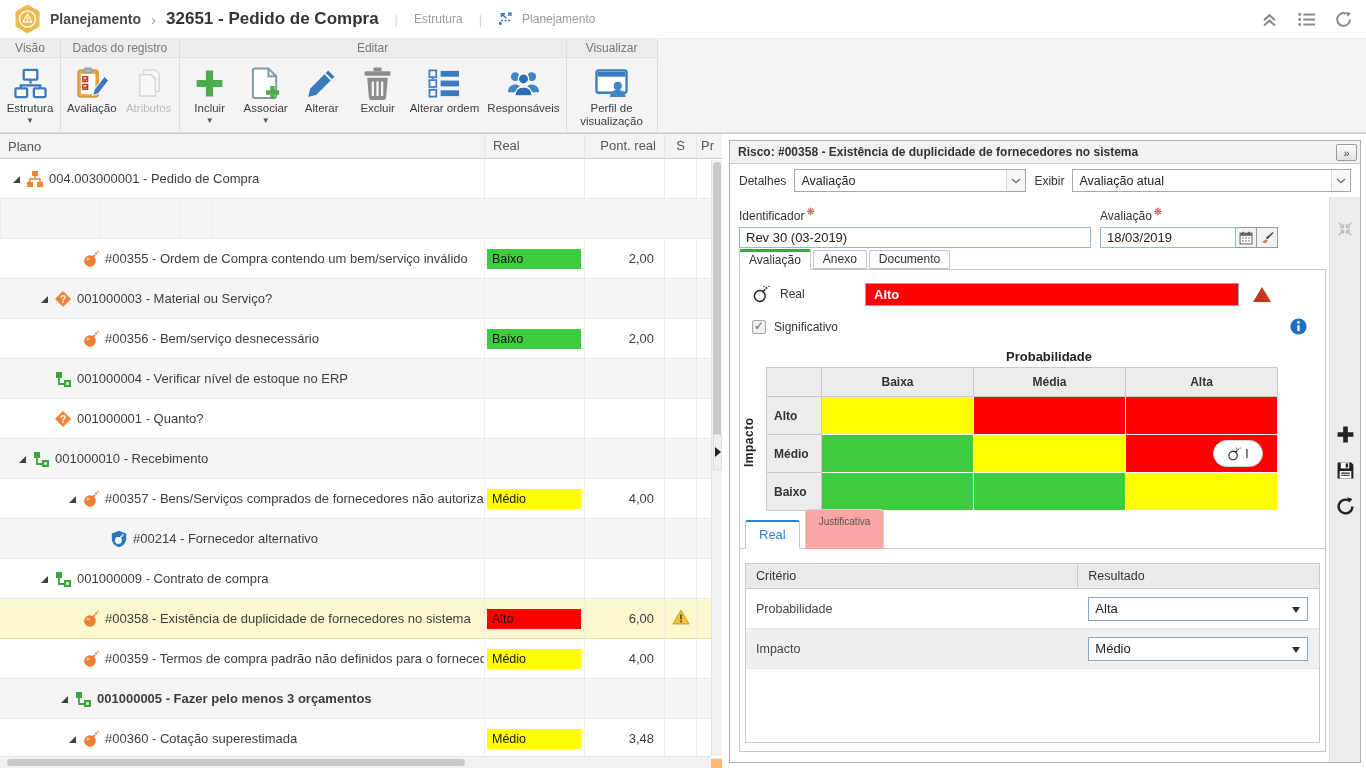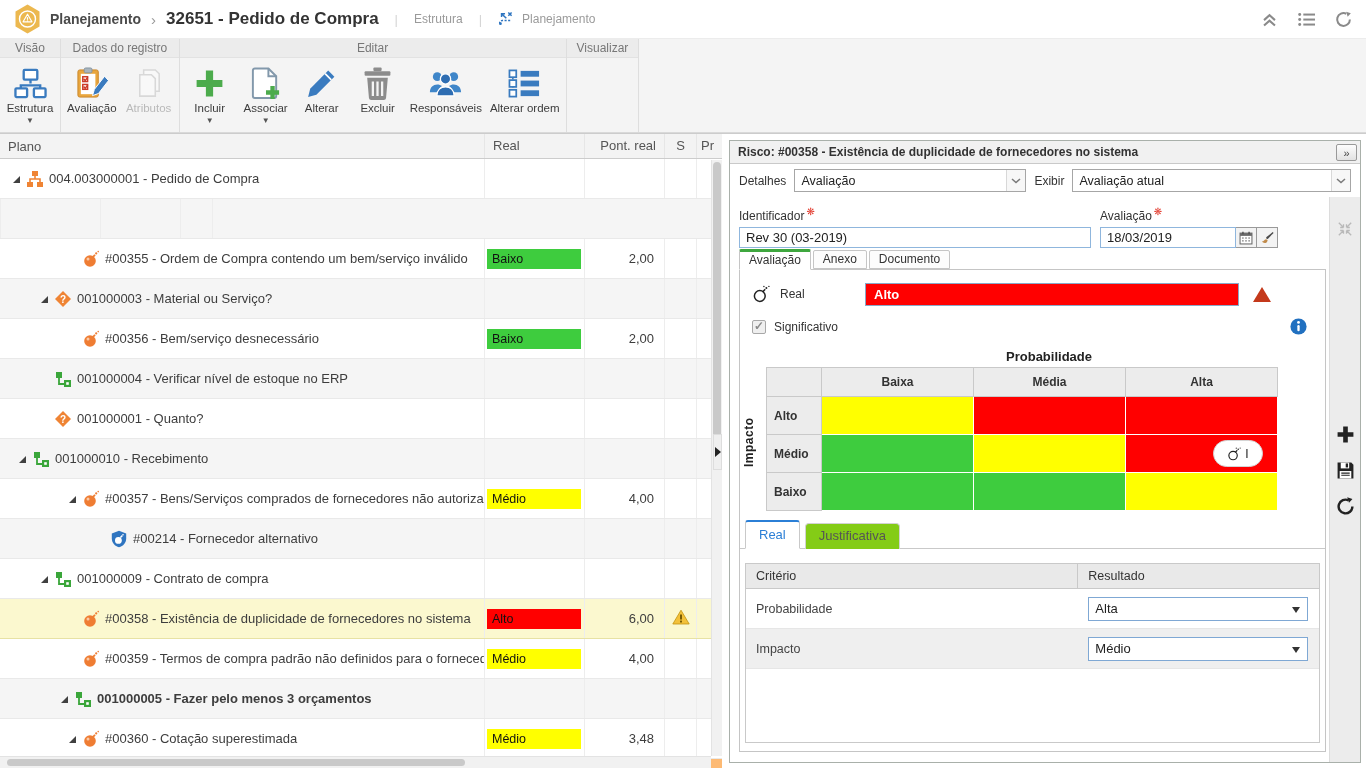--- a/index.html
+++ b/index.html
@@ -120,21 +120,21 @@
   .mx .cth{width:152px;height:29px;text-align:center}
   .mx .rth{width:55px;height:38px;text-align:left;padding-left:7px;font-size:12px}
   .mx .cell{height:38px;border:1px solid #fff;position:relative;cursor:pointer}
   .mx-marker{position:absolute;right:14px;top:5px;width:50px;height:27px;background:#fff;border:1px solid #d5d5d5;border-radius:14px;display:flex;align-items:center;justify-content:center;gap:4px;font-size:12px;color:#222;cursor:pointer}
   .mx-marker svg{width:14px;height:14px}
 
   .stabs{display:flex;align-items:flex-end;margin:8px 0 0 5px;height:30px;position:relative}
   .stabs::after{content:"";position:absolute;left:-5px;right:0;bottom:0;border-bottom:1px solid #c9c9c9}
   .stab{cursor:pointer;position:relative;z-index:1}
   .stab.active{padding:0 13px;height:29px;line-height:25px;background:#fff;border:1px solid #c9c9c9;border-top:2px solid #2b7fd6;border-bottom:1px solid #fff;color:#2b7fd6;font-size:13px;border-radius:3px 3px 0 0}
-  .stab.inactive{padding:0 13px;height:26px;line-height:24px;background:#84cc16;border:1px solid #d2d2d2;border-bottom:none;color:#555;font-size:13px;border-radius:4px 4px 0 0;margin-left:5px}
+  .stab.inactive{padding:0 13px;height:40px;line-height:24px;background:#fca5a5;border:1px solid #d2d2d2;border-bottom:none;color:#555;font-size:10px;border-radius:4px 4px 0 0;margin-left:5px}
 
   .crit{position:absolute;left:5px;right:5px;top:293px;bottom:8px;border:1px solid #c9c9c9;background:#fff;overflow:hidden}
   .crit-head{display:flex;height:25px;background:#e9e9e9;border-bottom:1px solid #c9c9c9;font-size:12.5px;color:#333;align-items:stretch}
   .crit-head .c1{flex:0 0 58%;padding-left:10px;border-right:1px solid #c9c9c9;display:flex;align-items:center}
   .crit-head .c2{flex:1;padding-left:10px;display:flex;align-items:center}
   .crit-row{display:flex;height:40px;align-items:center;font-size:12.5px;color:#444;border-bottom:1px solid #e6e6e6;background:#fff}
   .crit-row.alt{background:#efefef}
   .crit-row .c1{flex:0 0 58%;padding-left:10px}
   .crit-row .c2{flex:1;padding:0 10px}
   .sel{width:220px;height:24px;border:1px solid #7fa8d4;background:#fff;display:inline-flex;align-items:center;font-size:13px;color:#222;padding:0 22px 0 6px;position:relative;cursor:pointer}
@@ -293,55 +293,68 @@
                 <rect x="11" y="0.5" width="8" height="3.5" rx="1" fill="#8c8c8c"></rect>
                 <rect x="2.5" y="4" width="25" height="4.5" rx="1" fill="#8c8c8c"></rect>
                 <path d="M5 10.5h20L23.3 30a2.3 2.3 0 0 1-2.3 2H9a2.3 2.3 0 0 1-2.3-2z" fill="#8c8c8c"></path>
                 <path d="M10.5 14v14M15 14v14M19.5 14v14" stroke="#f4f4f4" stroke-width="2.2"></path>
               </svg>
             </span>
             <span class="rb-txt">Excluir</span>
           </div>
           <div class="rb-btn">
             <span class="rb-ico">
-              <svg viewBox="0 0 36 32">
-                <g fill="#3f86c9">
-                  <circle cx="9" cy="8.5" r="4.8"></circle>
-                  <path d="M1 25.5c0-5.5 3.6-8.5 8-8.5 2 0 3.8.6 5.2 1.8-2.7 1.8-4.2 4.2-4.2 6.7z"></path>
-                  <circle cx="27" cy="8.5" r="4.8"></circle>
-                  <path d="M35 25.5c0-5.5-3.6-8.5-8-8.5-2 0-3.8.6-5.2 1.8 2.7 1.8 4.2 4.2 4.2 6.7z"></path>
-                </g>
-                <circle cx="18" cy="11" r="5.6" fill="#2e6db2" stroke="#fff" stroke-width="1.4"></circle>
-                <path d="M8.5 29.5c0-6.5 4.3-9.8 9.5-9.8s9.5 3.3 9.5 9.8z" fill="#2e6db2" stroke="#fff" stroke-width="1.4"></path>
-              </svg>
-            </span>
-            <span class="rb-txt">Responsáveis</span>
-          </div>
-          <div class="rb-btn">
-            <span class="rb-ico">
               <svg viewBox="0 0 34 30">
                 <path d="M5 5v20" stroke="#3a7bbf" stroke-width="1.6" stroke-dasharray="2 2"></path>
                 <g fill="#fff" stroke="#3a7bbf" stroke-width="1.8">
                   <rect x="1.5" y="1.5" width="7" height="7"></rect>
                   <rect x="1.5" y="11.5" width="7" height="7"></rect>
                   <rect x="1.5" y="21.5" width="7" height="7"></rect>
                 </g>
                 <g fill="#3a7bbf">
                   <rect x="13" y="2" width="19" height="6"></rect>
                   <rect x="13" y="12" width="19" height="6"></rect>
                   <rect x="13" y="22" width="19" height="6"></rect>
                 </g>
               </svg>
             </span>
             <span class="rb-txt">Alterar ordem</span>
           </div>
+          <div class="rb-btn">
+            <span class="rb-ico">
+              <svg viewBox="0 0 36 32">
+                <g fill="#3f86c9">
+                  <circle cx="9" cy="8.5" r="4.8"></circle>
+                  <path d="M1 25.5c0-5.5 3.6-8.5 8-8.5 2 0 3.8.6 5.2 1.8-2.7 1.8-4.2 4.2-4.2 6.7z"></path>
+                  <circle cx="27" cy="8.5" r="4.8"></circle>
+                  <path d="M35 25.5c0-5.5-3.6-8.5-8-8.5-2 0-3.8.6-5.2 1.8 2.7 1.8 4.2 4.2 4.2 6.7z"></path>
+                </g>
+                <circle cx="18" cy="11" r="5.6" fill="#2e6db2" stroke="#fff" stroke-width="1.4"></circle>
+                <path d="M8.5 29.5c0-6.5 4.3-9.8 9.5-9.8s9.5 3.3 9.5 9.8z" fill="#2e6db2" stroke="#fff" stroke-width="1.4"></path>
+              </svg>
+            </span>
+            <span class="rb-txt">Responsáveis</span>
+          </div>
         </div>
       </div>
       <div class="rb-group">
         <div class="rb-label">Visualizar</div>
+        <div class="rb-btns">
+          <div class="rb-btn">
+            <span class="rb-ico">
+              <svg viewBox="0 0 34 30">
+                <rect x="1.5" y="1.5" width="31" height="23" rx="2" fill="#fff" stroke="#3a7bbf" stroke-width="2.4"></rect>
+                <rect x="2.8" y="2.8" width="28.4" height="5.2" fill="#3a7bbf"></rect>
+                <circle cx="23.5" cy="17.5" r="4.2" fill="#3f86c9"></circle>
+                <path d="M15.5 29c0-5 3.6-7.5 8-7.5s8 2.5 8 7.5z" fill="#3f86c9"></path>
+              </svg>
+            </span>
+            <span class="rb-txt">Perfil de visualização</span>
+          </div>
+        </div>
       </div>
     </nav>
 
   <section class="tree-panel">
     <div class="tree-head">
       <div class="th th-plano">Plano</div>
       <div class="th th-real">Real</div>
       <div class="th th-pont">Pont. real</div>
       <div class="th th-s">S</div>
       <div class="th th-pr">Pr</div>

